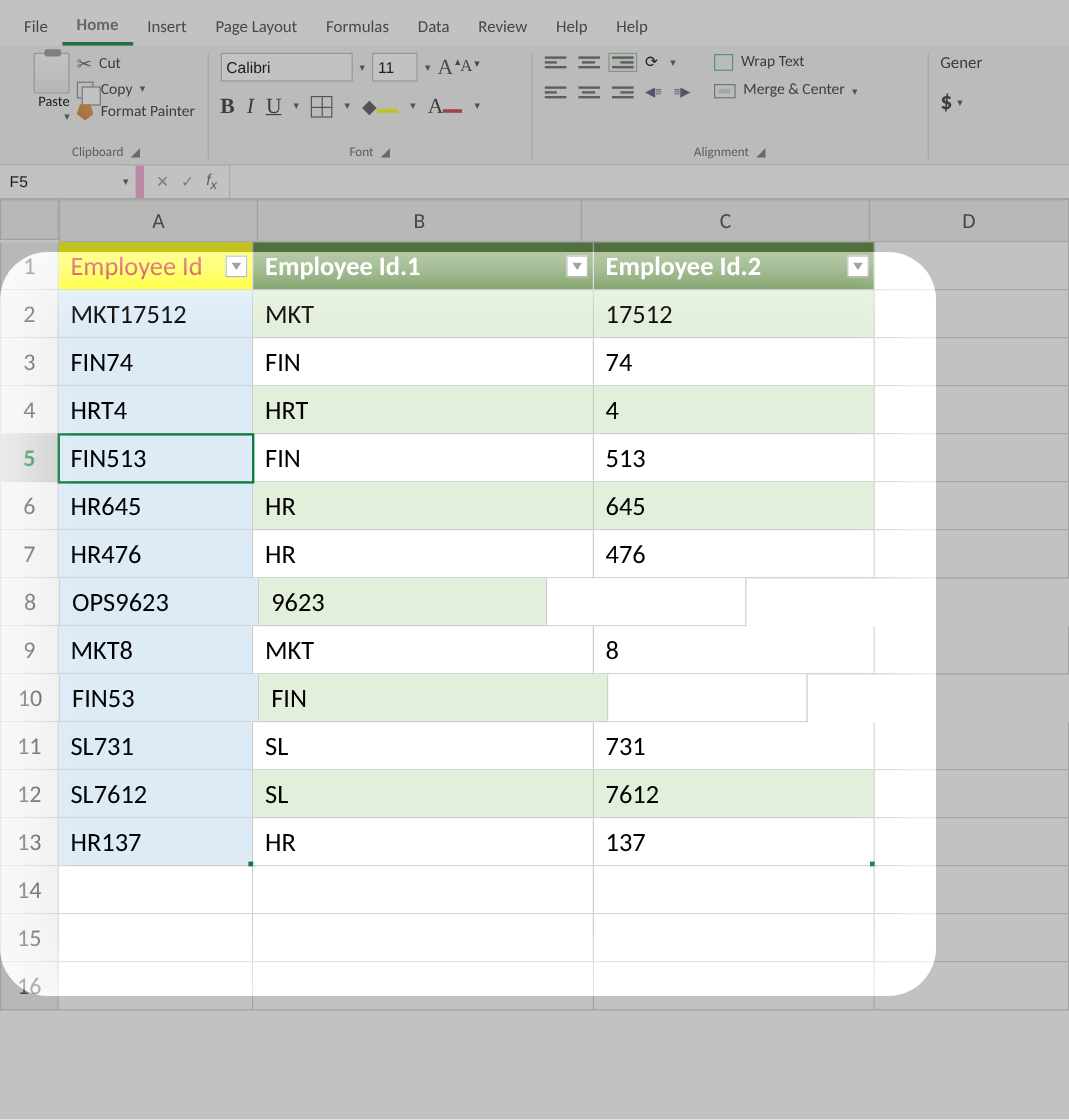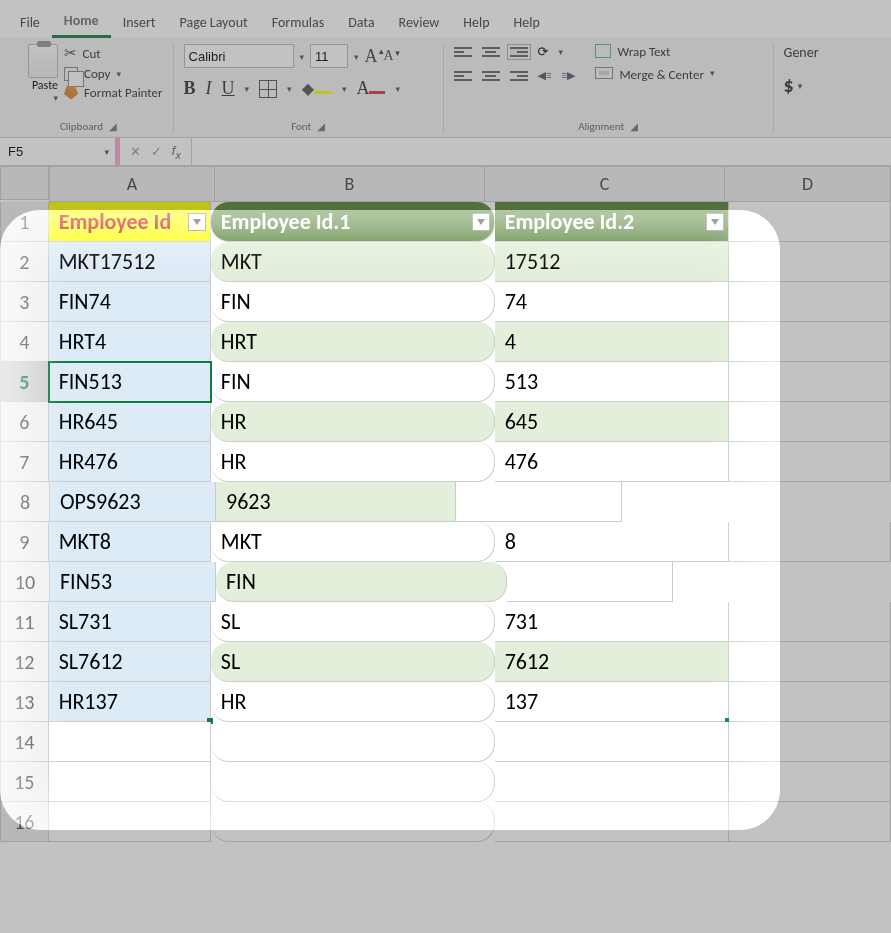--- a/index.html
+++ b/index.html
@@ -38,42 +38,42 @@
   .Aclr { font-family:"Times New Roman",serif; font-size:18px; color:#333;}
   .Aclr-u{ display:inline-block; width:16px; border-bottom:3px solid #D13B3B;}
   .align-body{display:flex;flex-direction:column;gap:10px;}
   .align-row{display:flex;gap:10px;align-items:center;}
   .alines{display:inline-flex;flex-direction:column;gap:2px;width:18px;cursor:pointer;}
   .alines span{height:2px;background:#666;}
   .alines.left span:nth-child(2){width:60%;} .alines.center span:nth-child(2){width:60%;margin:0 auto;} .alines.right span:nth-child(2){width:60%;margin-left:auto;}
   .alines.sel{outline:1px solid #9bbf9b; outline-offset:2px; background:rgba(150,190,150,0.15);} 
   .indent{display:inline-flex;align-items:center;gap:1px;font-size:11px;color:#557;cursor:pointer;}
   .wrap-merge{display:flex;flex-direction:column;gap:8px;font-size:13px;color:#333;}
-  .wm{display:flex;gap:6px;align-items:flex-start;cursor:pointer;}
+  .wm{display:flex;gap:6px;align-items:flex-end;cursor:pointer;}
   .wrapi{display:inline-block;width:16px;height:14px;border:1px solid #5b8;}
   .mergei{display:inline-block;width:18px;height:12px;border:1px solid #888;position:relative;}
   .mergei::before{content:"";position:absolute;left:3px;right:3px;top:3px;bottom:3px;background:#c7dfc7;}
   .drop{font-size:9px;color:#555;}
   .numg{font-size:14px;color:#333;}
   .dollar{font-size:20px;font-weight:700;color:#333;}
   .formula-bar{display:flex;align-items:center;border-bottom:1px solid #d0d0d0;background:#fff;height:28px;}
-  .namebox{width:120px;height:100%;border-right:5px solid #f9a8d4;display:flex;align-items:center;}
+  .namebox{width:120px;height:100%;border-right:7px solid #f9a8d4;display:flex;align-items:center;}
   .namebox input{border:none;width:100%;height:100%;padding:0 8px;font-size:13px;outline:none;}
   .fx-btns{display:flex;gap:10px;padding:0 10px;color:#999;align-items:center;height:100%;border-right:1px solid #d0d0d0;}
   .fx{font-style:italic;font-family:Liberation Sans, sans-serif;color:#666;cursor:pointer;}
   .grid-area{position:relative;}
   .col-headers{display:flex;margin-left:50px;}
   .colh{border:1px solid #ccc;border-left:none;background:#f0f0f0;color:#444;text-align:center;padding:6px 0;font-size:18px;}
   .colh:first-child{border-left:1px solid #ccc;}
   .rowh{width:50px;border:1px solid #ccc;border-top:none;background:#f0f0f0;color:#444;text-align:center;font-size:20px;display:flex;align-items:center;justify-content:center;}
   .rowh.sel{background:#d0d0d0;color:#107C41;font-weight:600;}
   .gridrows .row{display:flex;height:40px;}
   .cell{border:1px solid #ccc;border-top:none;border-left:none;font-size:22px;padding:4px 10px;display:flex;align-items:center;position:relative;background:#fff;}
-  .colA{width:166px;} .colB{width:291px;border-radius:18px;} .colC{width:240px;} .colD{width:166px;}
-  .hdrA{background:#FFFF00;color:#C00000;font-weight:700;text-align:center;}
+  .colA{width:166px;} .colB{width:291px;} .colC{width:240px;} .colD{width:166px;}
+  .hdrA{background:#FFFF00;color:#C00000;font-weight:400;text-align:center;}
   .tblhdr{background:#548235;color:#fff;font-weight:700;}
   .bA{background:#DDEBF7;}
   .bBC-even{background:#E2EFDA;}
   .filterbtn{position:absolute;right:4px;top:50%;transform:translateY(-50%);width:18px;height:18px;background:#fff;border:1px solid #888;display:flex;align-items:center;justify-content:center;cursor:pointer;}
   .filterbtn::after{content:"";border-left:4px solid transparent;border-right:4px solid transparent;border-top:6px solid #444;}
   .active-cell{outline:2px solid #107C41;outline-offset:-1px;z-index:2;}
   .selhandle{position:absolute;right:-3px;bottom:-3px;width:6px;height:6px;background:#107C41;}
   .corner{width:50px;height:34px;border:1px solid #ccc;background:#f0f0f0;}
   .spot{position:absolute;z-index:6;pointer-events:none;border-radius:40px; box-shadow:0 0 0 9999px rgba(80,80,80,0.35), 0 0 40px 30px rgba(255,255,255,0.6) inset;}
 </style>

